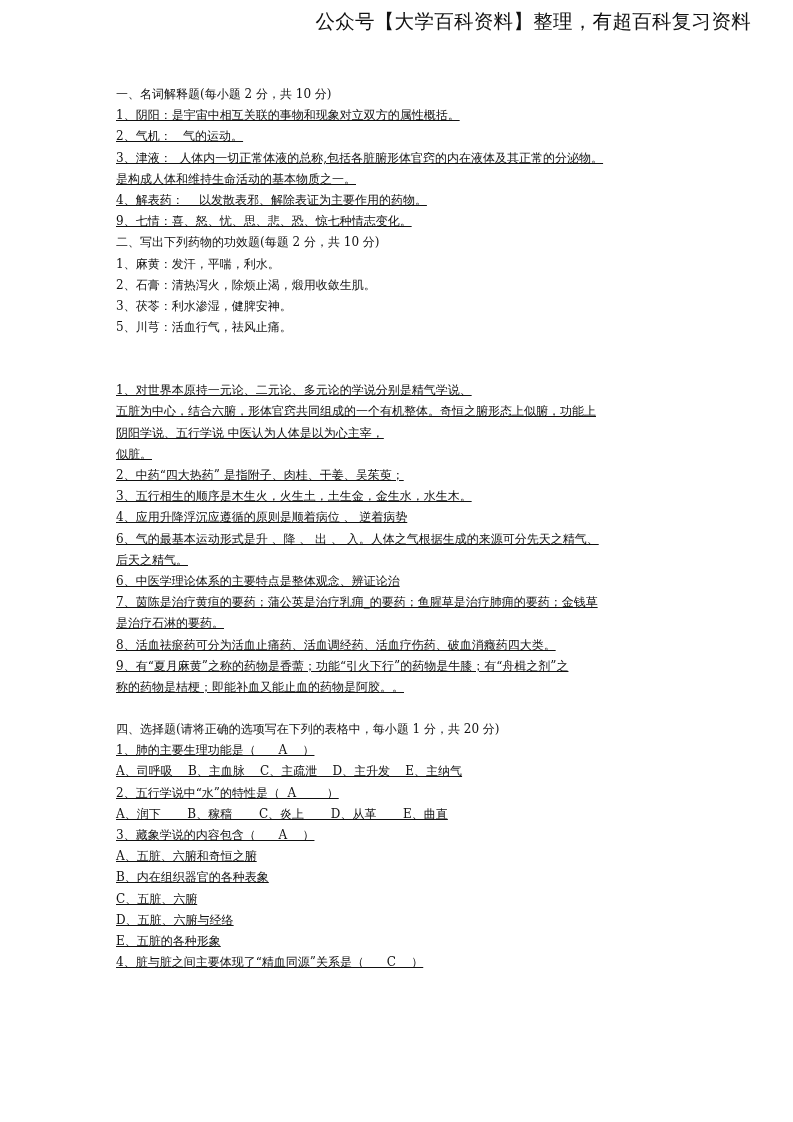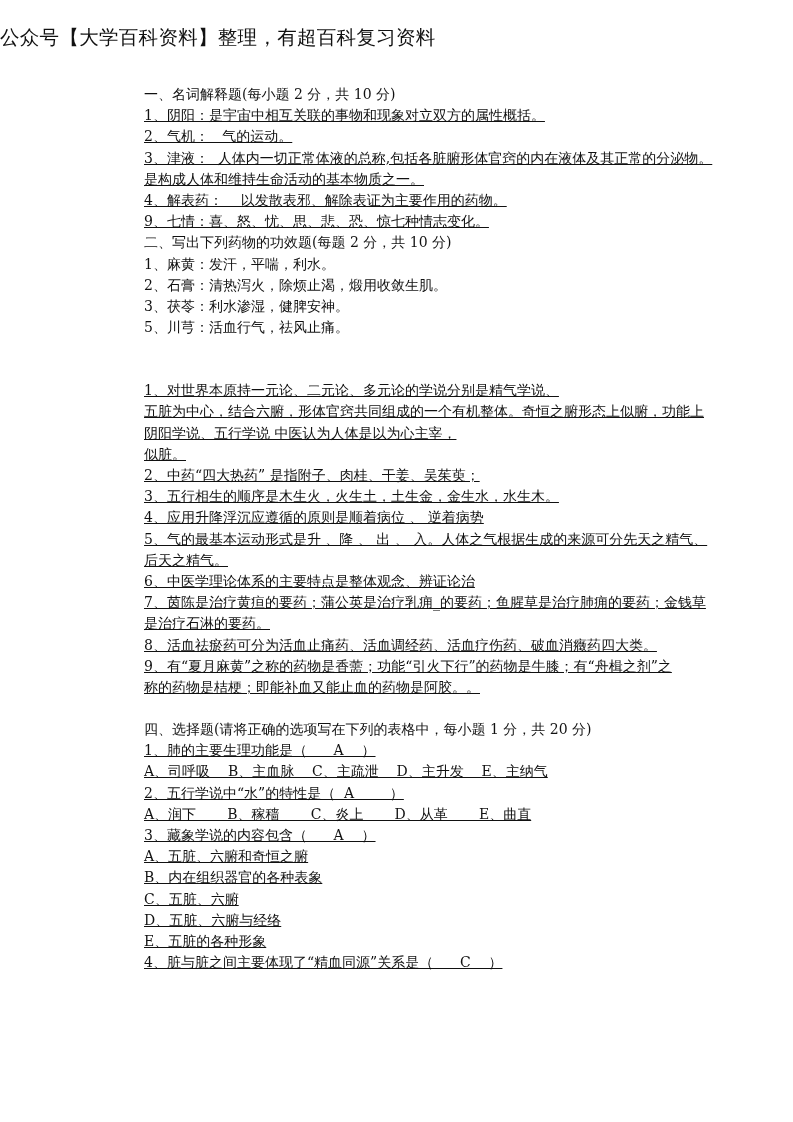--- a/index.html
+++ b/index.html
@@ -1,21 +1,21 @@
 <!DOCTYPE html>
 <html><head>
   <meta charset="utf-8">
   <style>
     html, body { margin: 0; padding: 0; background: #ffffff; }
     body { width: 793px; height: 1122px; position: relative; overflow: hidden;
            font-family: "DejaVu Serif", "Liberation Serif", serif; color: #111; }
-    .header { position: absolute; top: 24px; left: 0; width: 751px; text-align: left;
+    .header { position: absolute; top: 8px; left: 0; width: 751px; text-align: right;
               font-size: 19.5px; letter-spacing: 0.3px; color: #111; }
     .content { position: absolute; left: 116px; top: 84px; width: 580px; }
-    .line { font-size: 14px; line-height: 21.2px; height: 21.2px; white-space: nowrap; margin-left: 28px; }
+    .line { font-size: 12px; line-height: 21.2px; height: 21.2px; white-space: nowrap; }
     .gap { height: 42px; }
     .gap2 { height: 21px; }
     .pre { white-space: pre; text-decoration: underline; }
   </style>
 </head>
 <body>
 
 <div class="header">公众号【大学百科资料】整理，有超百科复习资料</div>
 
 <div class="content">
@@ -36,21 +36,21 @@
 
   <div class="gap"></div>
 
   <div class="line pre">1、对世界本原持一元论、二元论、多元论的学说分别是精气学说、</div>
   <div class="line pre">五脏为中心，结合六腑，形体官窍共同组成的一个有机整体。奇恒之腑形态上似腑，功能上</div>
   <div class="line pre">阴阳学说、五行学说 中医认为人体是以为心主宰，</div>
   <div class="line pre">似脏。</div>
   <div class="line pre">2、中药“四大热药” 是指附子、肉桂、干姜、吴茱萸；</div>
   <div class="line pre">3、五行相生的顺序是木生火，火生土，土生金，金生水，水生木。</div>
   <div class="line pre">4、应用升降浮沉应遵循的原则是顺着病位 、 逆着病势</div>
-  <div class="line pre">5、气的最基本运动形式是升 、降 、 出 、 入。人体之气根据生成的来源可分先天之精气、</div>
+  <div class="line pre">6、气的最基本运动形式是升 、降 、 出 、 入。人体之气根据生成的来源可分先天之精气、</div>
   <div class="line pre">后天之精气。</div>
   <div class="line pre">6、中医学理论体系的主要特点是整体观念、辨证论治</div>
   <div class="line pre">7、茵陈是治疗黄疸的要药；蒲公英是治疗乳痈_的要药；鱼腥草是治疗肺痈的要药；金钱草</div>
   <div class="line pre">是治疗石淋的要药。</div>
   <div class="line pre">8、活血祛瘀药可分为活血止痛药、活血调经药、活血疗伤药、破血消癥药四大类。</div>
   <div class="line pre">9、有“夏月麻黄”之称的药物是香薷；功能“引火下行”的药物是牛膝；有“舟楫之剂”之</div>
   <div class="line pre">称的药物是桔梗；即能补血又能止血的药物是阿胶。。</div>
 
   <div class="gap2"></div>
 

